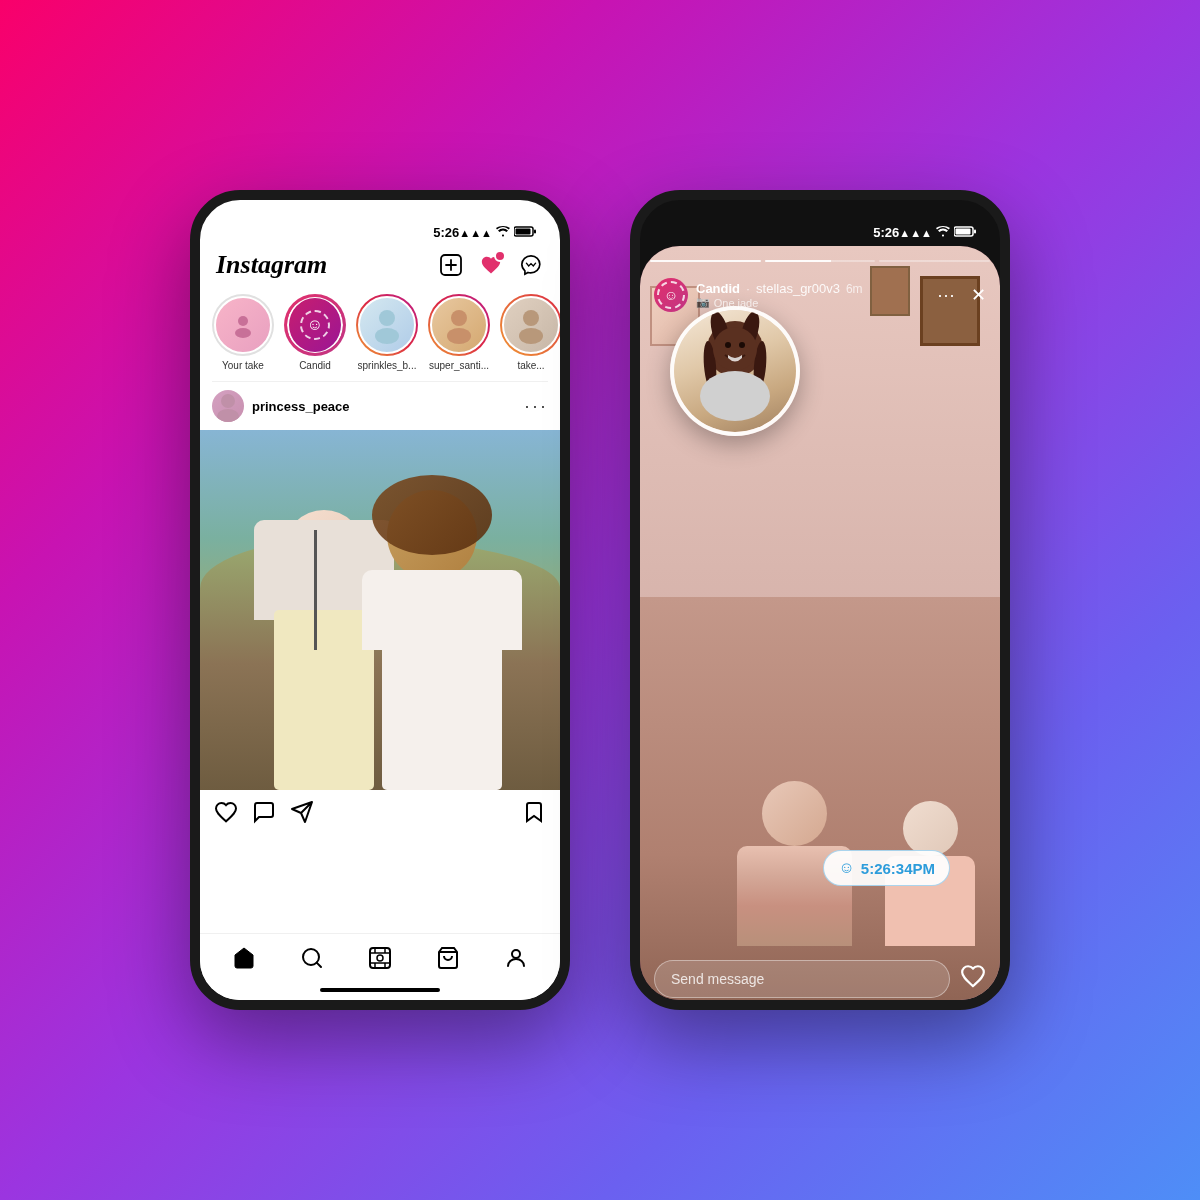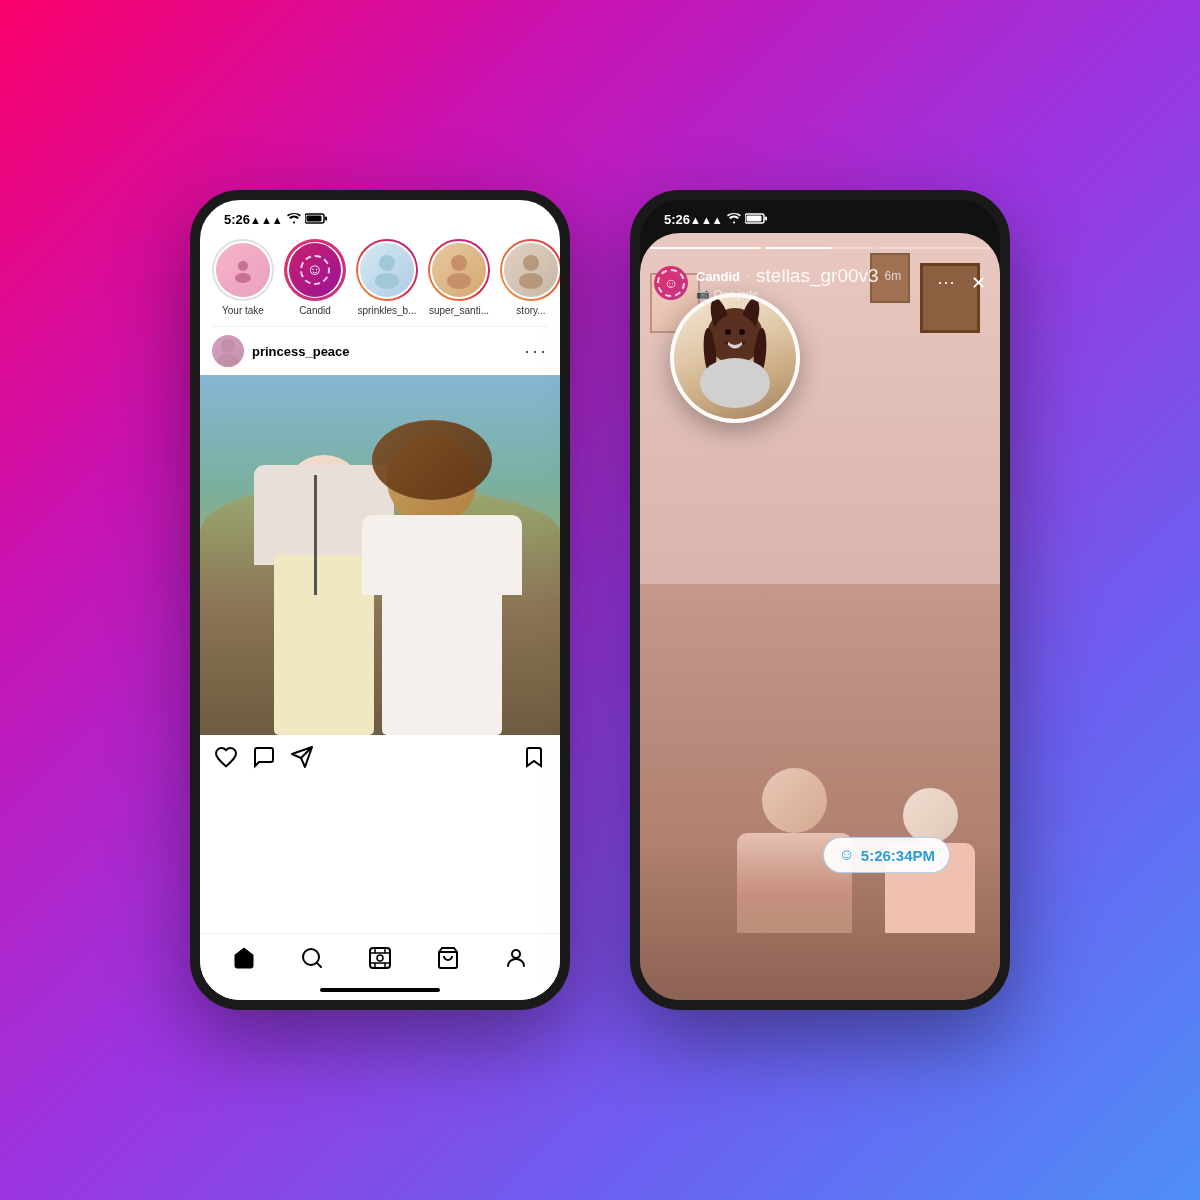--- a/index.html
+++ b/index.html
@@ -34,22 +34,22 @@
       height: 820px;
       background: #111;
       border: 10px solid #1a1a1a;
       border-radius: 50px;
     }
 
     
     .status-bar {
       display: flex;
       align-items: center;
-      justify-content: flex-start;
-      padding: 12px 24px 6px;
+      justify-content: flex-end;
+      padding: 25px 24px 6px;
       font-size: 13px;
       font-weight: 600;
     }
     .status-bar-light { color: #000; }
     .status-bar-dark { color: #fff; }
     .status-icons { display: flex; gap: 4px; align-items: center; font-size: 11px; }
 
     
     .ig-header {
       display: flex;
@@ -281,21 +281,21 @@
       background: linear-gradient(135deg, #e1306c, #c13584);
       display: flex; align-items: center; justify-content: center;
       font-size: 14px; color: #fff;
     }
     .story-user-details { display: flex; flex-direction: column; }
     .story-username-row {
       display: flex; align-items: center; gap: 6px;
     }
     .story-username { font-size: 13px; font-weight: 700; color: #fff; }
     .story-dot { color: rgba(255,255,255,0.7); font-size: 12px; }
-    .story-handle { font-size: 19px; color: rgba(255,255,255,0.9); }
+    .story-handle { font-size: 13px; color: rgba(255,255,255,0.9); }
     .story-time { font-size: 12px; color: rgba(255,255,255,0.7); }
     .story-subtitle { font-size: 11px; color: rgba(255,255,255,0.7); }
     .story-header-icons {
       display: flex; gap: 16px; align-items: center;
     }
     .story-icon { font-size: 18px; color: #fff; cursor: pointer; }
 
     
     .floating-portrait {
       position: absolute;
@@ -390,20 +390,42 @@
       <span>
         <svg width="22" height="11" viewBox="0 0 22 11">
             <rect x="0" y="1" width="19" height="9" rx="2" fill="none" stroke="#000" stroke-width="1.5"></rect>
             <rect x="1.5" y="2.5" width="15" height="6" rx="1" fill="#000"></rect>
             <rect x="20" y="3.5" width="2" height="4" rx="1" fill="#000"></rect>
           </svg>
       </span>
     </div>
   </div>
 
+  <div class="ig-header">
+    <span class="ig-logo">Instagram</span>
+    <div class="ig-header-icons">
+      <div class="ig-header-icon">
+        <svg width="22" height="22" viewBox="0 0 22 22">
+            <rect x="1" y="1" width="20" height="20" rx="4" fill="none" stroke="#000" stroke-width="1.8"></rect>
+            <path d="M11 6v10M6 11h10" stroke="#000" stroke-width="1.8" stroke-linecap="round"></path>
+          </svg>
+      </div>
+      <div class="ig-header-icon heart-badge">
+        <svg width="22" height="22" viewBox="0 0 24 24">
+            <path d="M12 21.35l-1.45-1.32C5.4 15.36 2 12.28 2 8.5 2 5.42 4.42 3 7.5 3c1.74 0 3.41.81 4.5 2.09C13.09 3.81 14.76 3 16.5 3 19.58 3 22 5.42 22 8.5c0 3.78-3.4 6.86-8.55 11.54L12 21.35z" fill="#e1306c"></path>
+          </svg>
+      </div>
+      <div class="ig-header-icon">
+        <svg width="22" height="22" viewBox="0 0 24 24">
+            <path d="M12 2C6.48 2 2 6.15 2 11.26c0 2.82 1.3 5.34 3.35 7.09v3.65l3.41-1.87c.91.25 1.87.39 2.87.39 5.52 0 10-4.15 10-9.26S17.52 2 12 2z" fill="none" stroke="#000" stroke-width="1.8"></path>
+            <path d="M7 10l2.5 3 2.5-2.5 2.5 2.5L17 10" stroke="#000" stroke-width="1.5" fill="none" stroke-linecap="round"></path>
+          </svg>
+      </div>
+    </div>
+  </div>
 
   <div class="stories-row">
 
     <div class="story-item">
       <div class="story-avatar-wrap no-gradient" style="background:#e0e0e0;">
         <div class="story-avatar-inner your-story">
           <svg width="28" height="28" viewBox="0 0 28 28">
               <circle cx="14" cy="10" r="5" fill="#c87098"></circle>
               <ellipse cx="14" cy="22" rx="8" ry="5" fill="#c87098"></ellipse>
             </svg>
@@ -449,21 +471,21 @@
 
     <div class="story-item">
       <div class="story-avatar-wrap" style="background:linear-gradient(45deg,#f09433,#e6683c,#dc2743);">
         <div class="story-avatar-inner" style="background:linear-gradient(135deg,#e0d0c0,#c8b8a8);">
           <svg width="32" height="38" viewBox="0 0 32 38">
               <circle cx="16" cy="12" r="8" fill="#b8987a"></circle>
               <ellipse cx="16" cy="30" rx="12" ry="8" fill="#b8987a"></ellipse>
             </svg>
         </div>
       </div>
-      <span class="story-label">story...</span>
+      <span class="story-label">take...</span>
     </div>
   </div>
 
   <div style="height:1px;background:#f0f0f0;margin:0 12px;"></div>
 
   <div class="post-header">
     <div class="post-user">
       <div class="post-avatar">
         <svg width="32" height="32" viewBox="0 0 32 32">
             <circle cx="16" cy="11" r="7" fill="#c090a8"></circle>
@@ -666,18 +688,28 @@
               <span class="story-subtitle">One jade</span>
             </div>
           </div>
         </div>
         <div class="story-header-icons">
           <span class="story-icon">···</span>
           <span class="story-icon">✕</span>
         </div>
       </div>
 
+      <div class="story-bottom">
+        <div class="send-message-input">
+          <span>Send message</span>
+        </div>
+        <span class="story-like-btn">
+          <svg width="26" height="26" viewBox="0 0 24 24">
+              <path d="M12 21.35l-1.45-1.32C5.4 15.36 2 12.28 2 8.5 2 5.42 4.42 3 7.5 3c1.74 0 3.41.81 4.5 2.09C13.09 3.81 14.76 3 16.5 3 19.58 3 22 5.42 22 8.5c0 3.78-3.4 6.86-8.55 11.54L12 21.35z" fill="none" stroke="#fff" stroke-width="2"></path>
+            </svg>
+        </span>
+      </div>
 
       <div class="home-bar-dark"></div>
     </div>
   </div>
 
 </div>
 
 </body></html>

